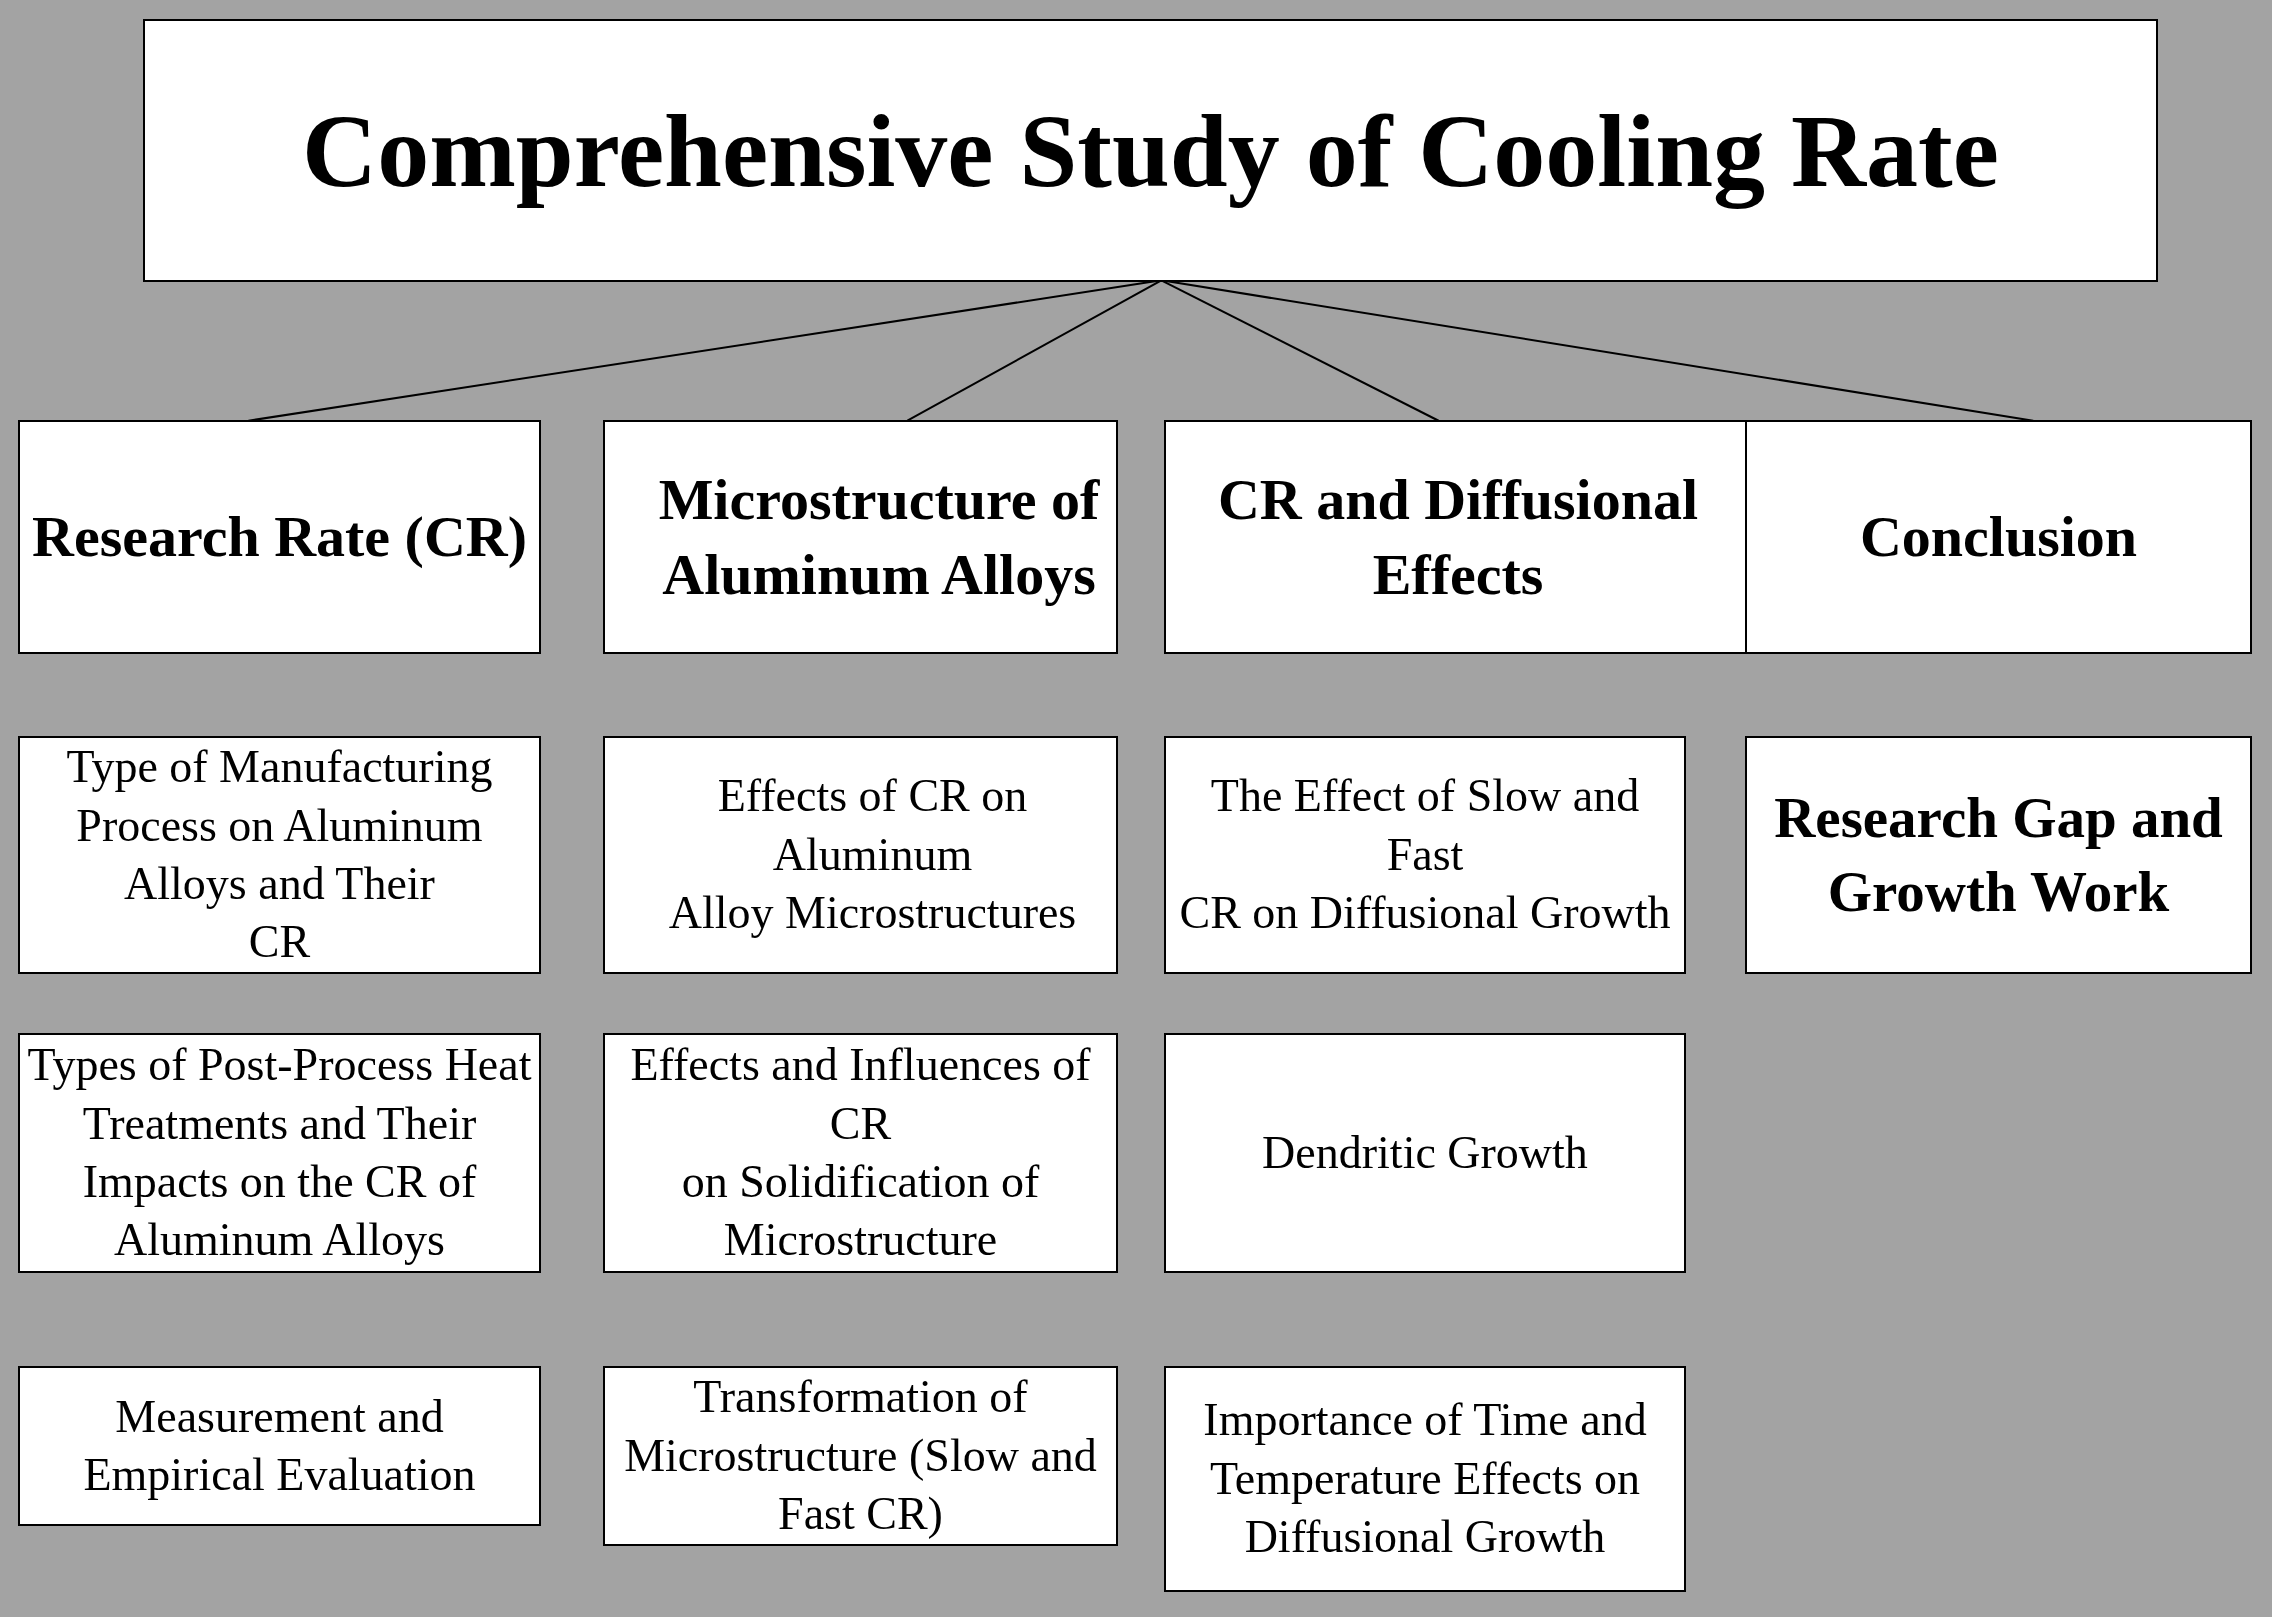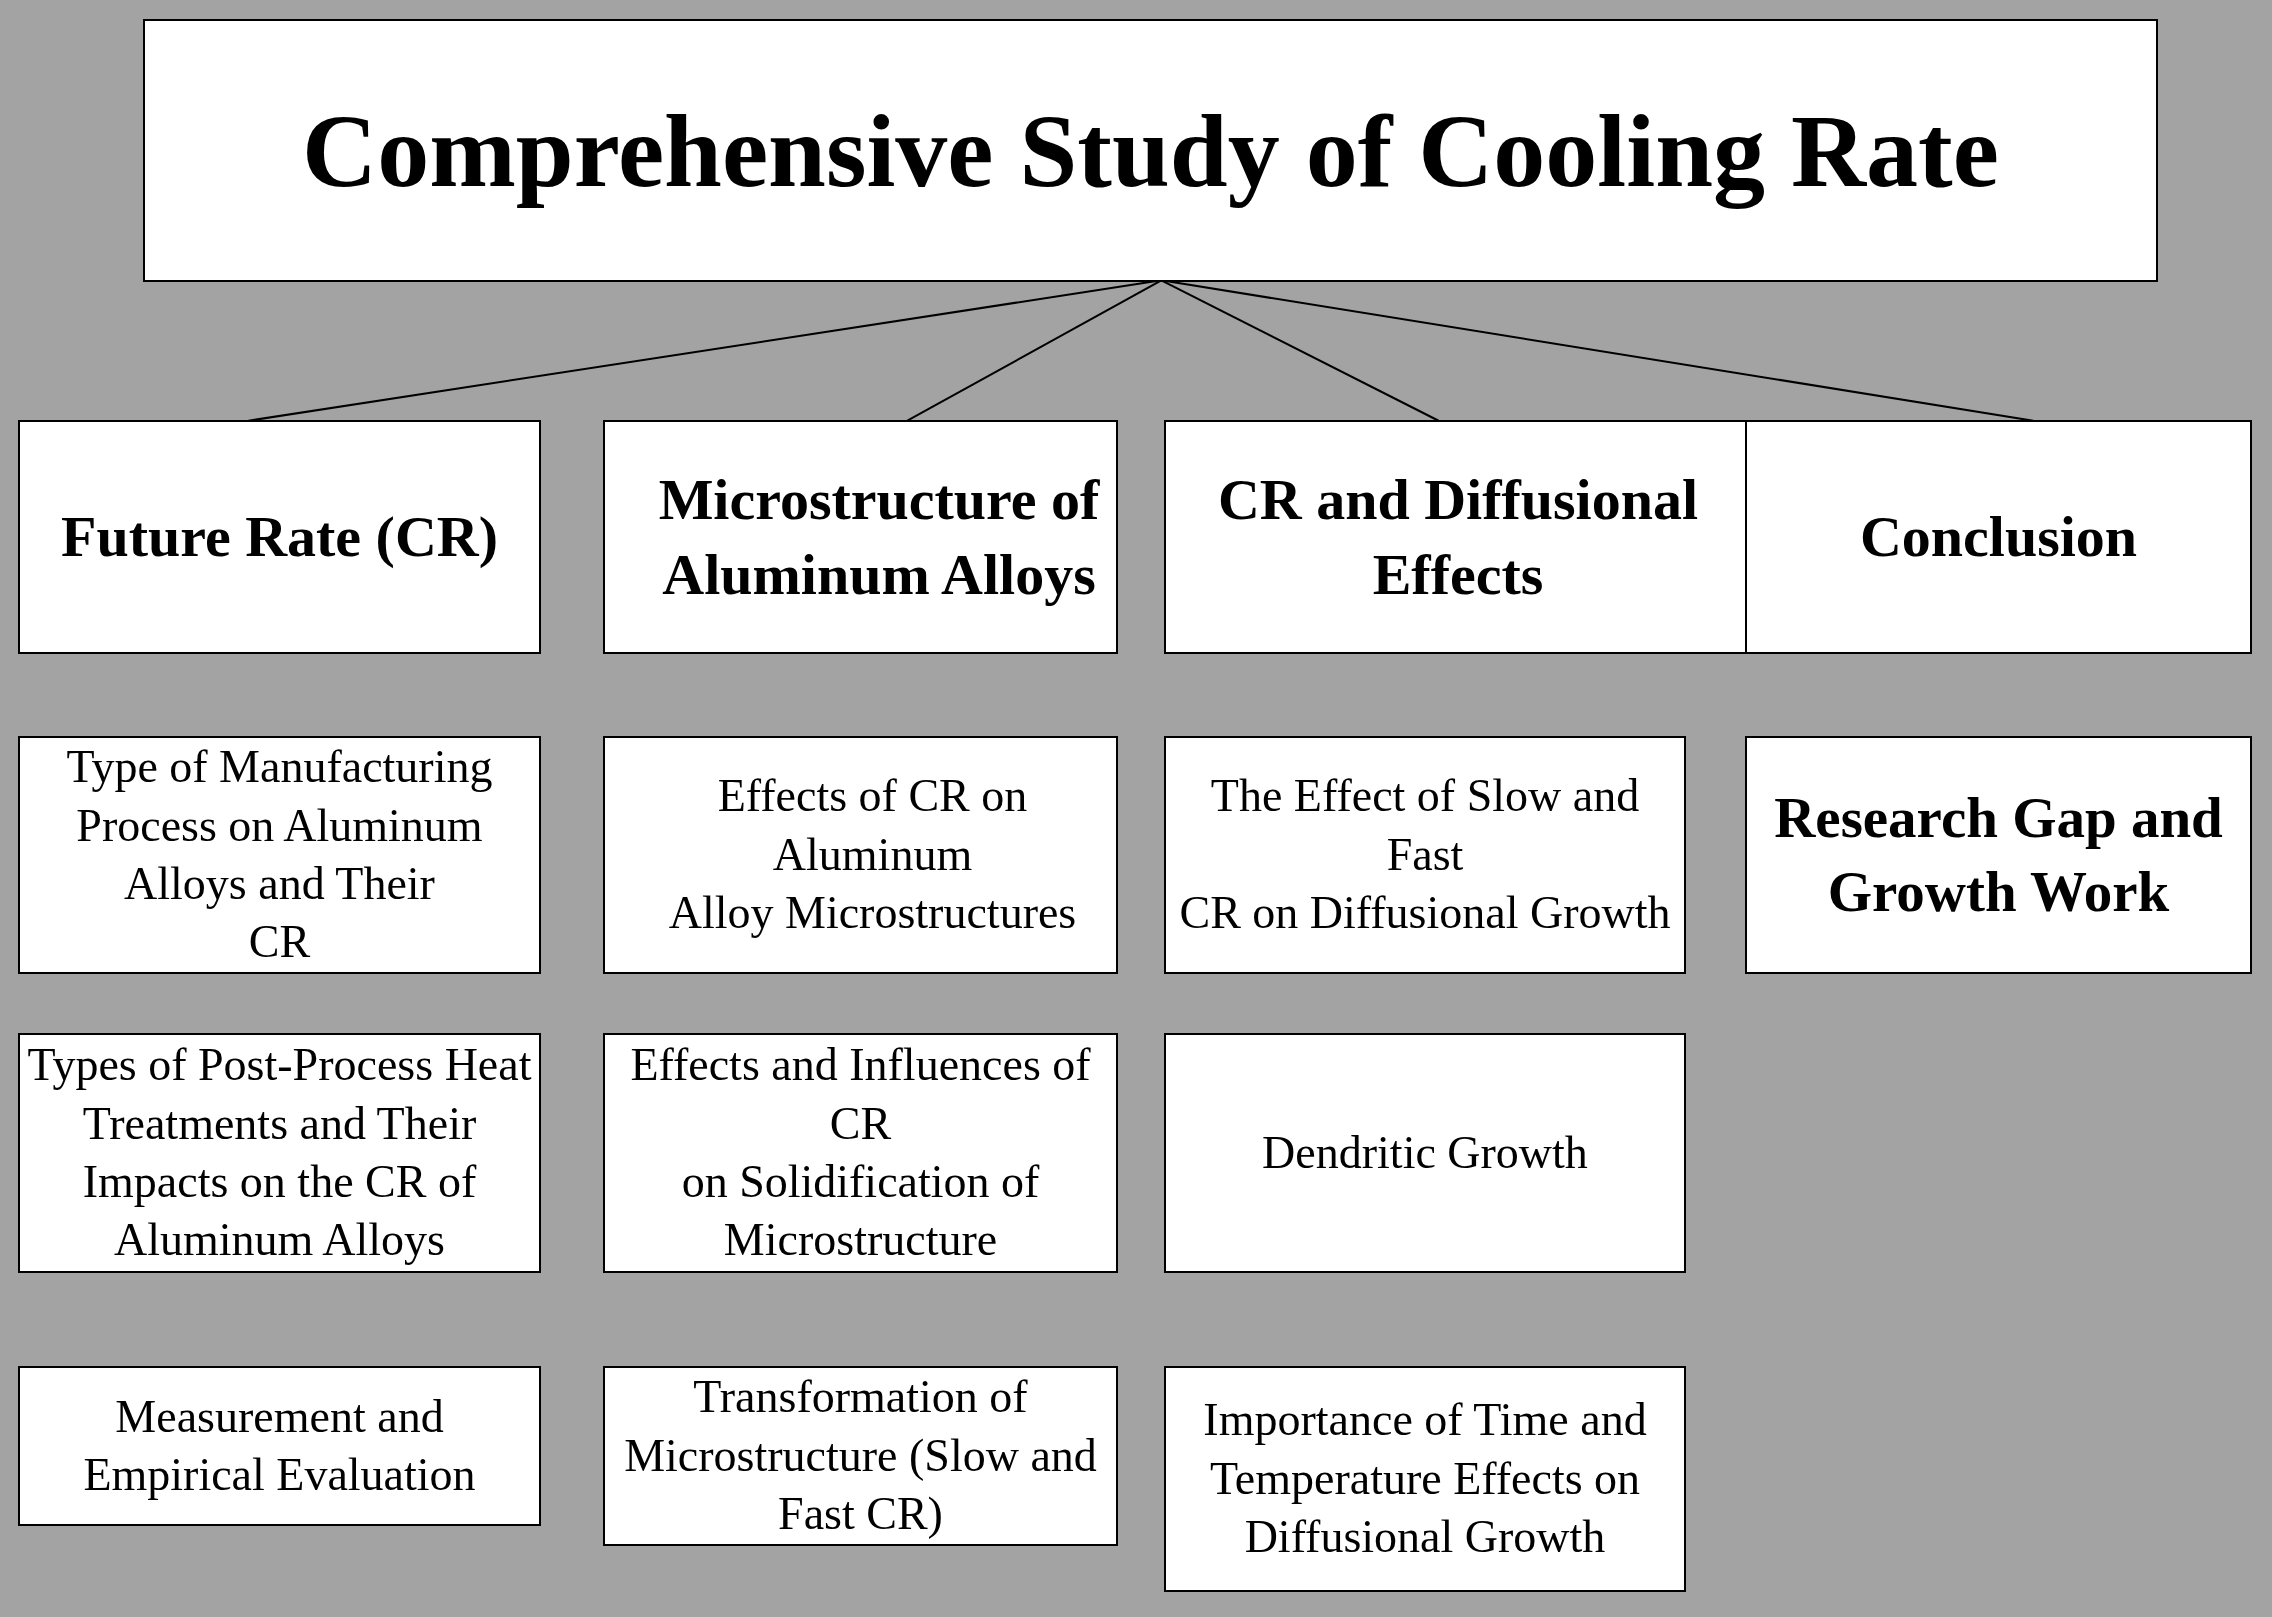--- a/index.html
+++ b/index.html
@@ -39,21 +39,21 @@
     <line x1="2290" y1="553" x2="1789" y2="830" stroke="#000000" stroke-width="4"></line>
     <line x1="2290" y1="553" x2="2837" y2="830" stroke="#000000" stroke-width="4"></line>
     <line x1="2290" y1="553" x2="4010" y2="830" stroke="#000000" stroke-width="4"></line>
   </svg>
 
   <div class="box title-box" style="left:143px; top:19px; width:2015px; height:263px;">
     <div class="txt">Comprehensive Study of Cooling Rate</div>
   </div>
 
   <div class="box header-box" style="left:18px; top:420px; width:523px; height:234px;">
-    <div class="txt">Future Rate (CR)</div>
+    <div class="txt">Research Rate (CR)</div>
   </div>
   <div class="box header-box" style="left:603px; top:420px; width:515px; height:234px;padding-left:37px;">
     <div class="txt">Microstructure of
 Aluminum Alloys</div>
   </div>
   <div class="box header-box" style="left:1164px; top:420px; width:588px; height:234px;">
     <div class="txt">CR and Diffusional
 Effects</div>
   </div>
   <div class="box header-box" style="left:1745px; top:420px; width:507px; height:234px;">

